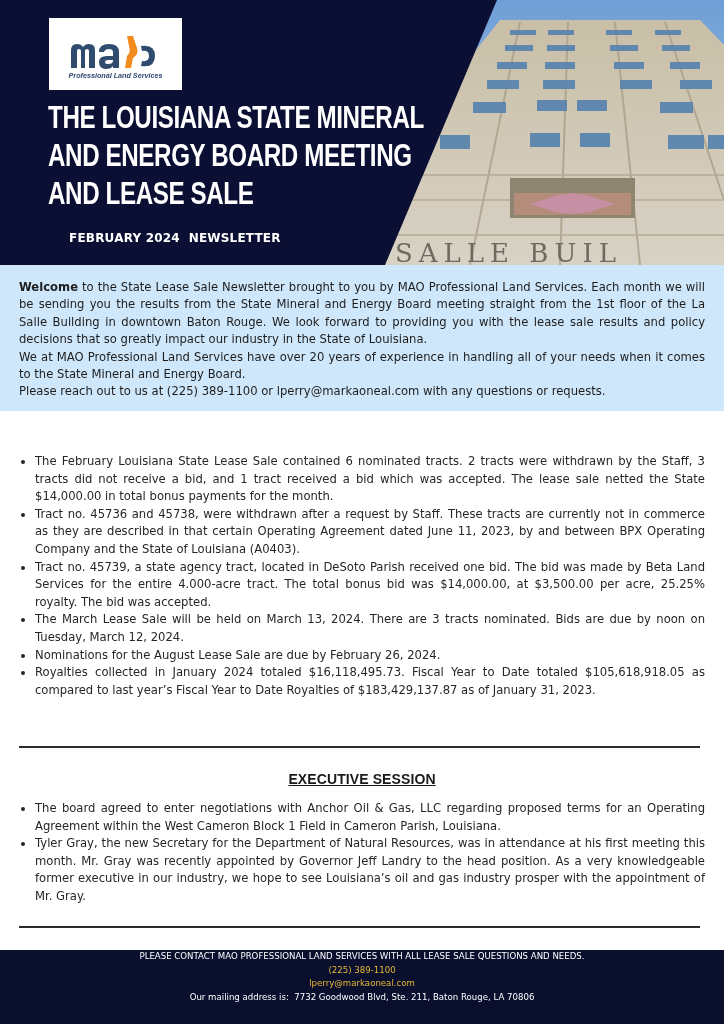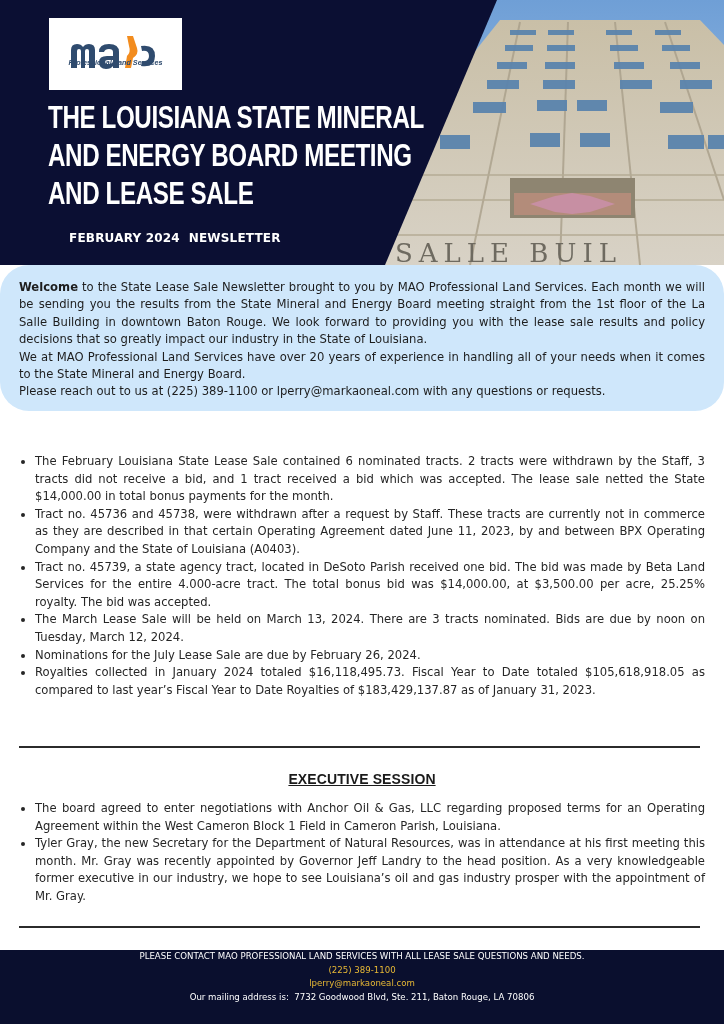--- a/index.html
+++ b/index.html
@@ -5,31 +5,31 @@
     * { box-sizing: border-box; margin: 0; padding: 0; }
     html, body { width: 724px; height: 1024px; overflow: hidden; background: #ffffff; }
     body { font-family: "DejaVu Sans", sans-serif; color: #1f1f1f; position: relative; }
 
     
     .header { position: absolute; left: 0; top: 0; width: 724px; height: 265px; overflow: hidden; background: #0b0f33; }
     .photo { position: absolute; left: 0; top: 0; width: 724px; height: 265px; }
     .dark-panel { position: absolute; left: 0; top: 0; width: 724px; height: 265px; }
     .logo-box { position: absolute; left: 49px; top: 18px; width: 133px; height: 72px; background: #ffffff; }
     .logo-mark { position: absolute; left: 18px; top: 16px; width: 100px; height: 36px; }
-    .logo-sub { position: absolute; left: 0; top: 40px; width: 133px; text-align: center;
+    .logo-sub { position: absolute; left: 0; top: 53px; width: 133px; text-align: center;
       font-family: "Liberation Sans", sans-serif; font-size: 7.2px; font-style: italic; font-weight: bold; color: #2f4b6e; }
     .title { position: absolute; left: 48px; top: 99px; width: 360px;
       font-family: "Liberation Sans", sans-serif; font-weight: bold; color: #ffffff;
       font-size: 31px; line-height: 38px; letter-spacing: -0.5px; transform: scaleX(0.78); transform-origin: left top;
       white-space: nowrap; }
     .subtitle { position: absolute; left: 49px; top: 231px; font-family: "DejaVu Sans", sans-serif;
       font-weight: bold; color: #ffffff; font-size: 12px; letter-spacing: 0.2px; margin-left: 20px; }
 
     
-    .intro { position: absolute; left: 0; top: 265px; width: 724px; height: 146px; background: #cfe7fb; padding: 14px 19px 0 19px; border-radius: 29px; }
+    .intro { position: absolute; left: 0; top: 265px; width: 724px; height: 146px; background: #cfe7fb; padding: 14px 19px 0 19px; }
     .intro p { font-size: 11.6px; line-height: 17.4px; color: #1d1d1d; text-align: justify; }
     .intro .bold { font-weight: bold; }
 
     
     .section { position: absolute; left: 19px; width: 686px; }
     .sec-title { font-family: "Liberation Sans", sans-serif; font-weight: bold; font-size: 14px;
       text-decoration: underline; color: #1a1a1a; letter-spacing: 0.1px; }
     ul.bullets { list-style: none; }
     ul.bullets li { position: relative; padding-left: 16px; font-size: 11.6px; line-height: 17.6px;
       color: #262626; text-align: justify; }
@@ -141,21 +141,21 @@
   <p>We at MAO Professional Land Services have over 20 years of experience in handling all of your needs when it comes to the State Mineral and Energy Board.</p>
   <p style="text-align:left;">Please reach out to us at (225) 389-1100 or lperry@markaoneal.com with any questions or requests.</p>
 </div>
 
 <div class="section" style="top:432px;">
   <ul class="bullets" style="margin-top:21px;">
     <li>The February Louisiana State Lease Sale contained 6 nominated tracts. 2 tracts were withdrawn by the Staff, 3 tracts did not receive a bid, and 1 tract received a bid which was accepted. The lease sale netted the State $14,000.00 in total bonus payments for the month.</li>
     <li>Tract no. 45736 and 45738, were withdrawn after a request by Staff. These tracts are currently not in commerce as they are described in that certain Operating Agreement dated June 11, 2023, by and between BPX Operating Company and the State of Louisiana (A0403).</li>
     <li>Tract no. 45739, a state agency tract, located in DeSoto Parish received one bid. The bid was made by Beta Land Services for the entire 4.000-acre tract. The total bonus bid was $14,000.00, at $3,500.00 per acre, 25.25% royalty. The bid was accepted.</li>
     <li>The March Lease Sale will be held on March 13, 2024. There are 3 tracts nominated. Bids are due by noon on Tuesday, March 12, 2024.</li>
-    <li>Nominations for the July Lease Sale are due by February 26, 2024.</li>
+    <li>Nominations for the August Lease Sale are due by February 26, 2024.</li>
     <li>Royalties collected in January 2024 totaled $16,118,495.73. Fiscal Year to Date totaled $105,618,918.05 as compared to last year’s Fiscal Year to Date Royalties of $183,429,137.87 as of January 31, 2023.</li>
   </ul>
 </div>
 
 <div class="divider" style="top:746px;"></div>
 
 <div class="section" style="top:771px;">
   <div class="sec-title" style="text-align:center;">EXECUTIVE SESSION</div>
   <ul class="bullets" style="margin-top:13px;">
     <li>The board agreed to enter negotiations with Anchor Oil &amp; Gas, LLC regarding proposed terms for an Operating Agreement within the West Cameron Block 1 Field in Cameron Parish, Louisiana.</li>

